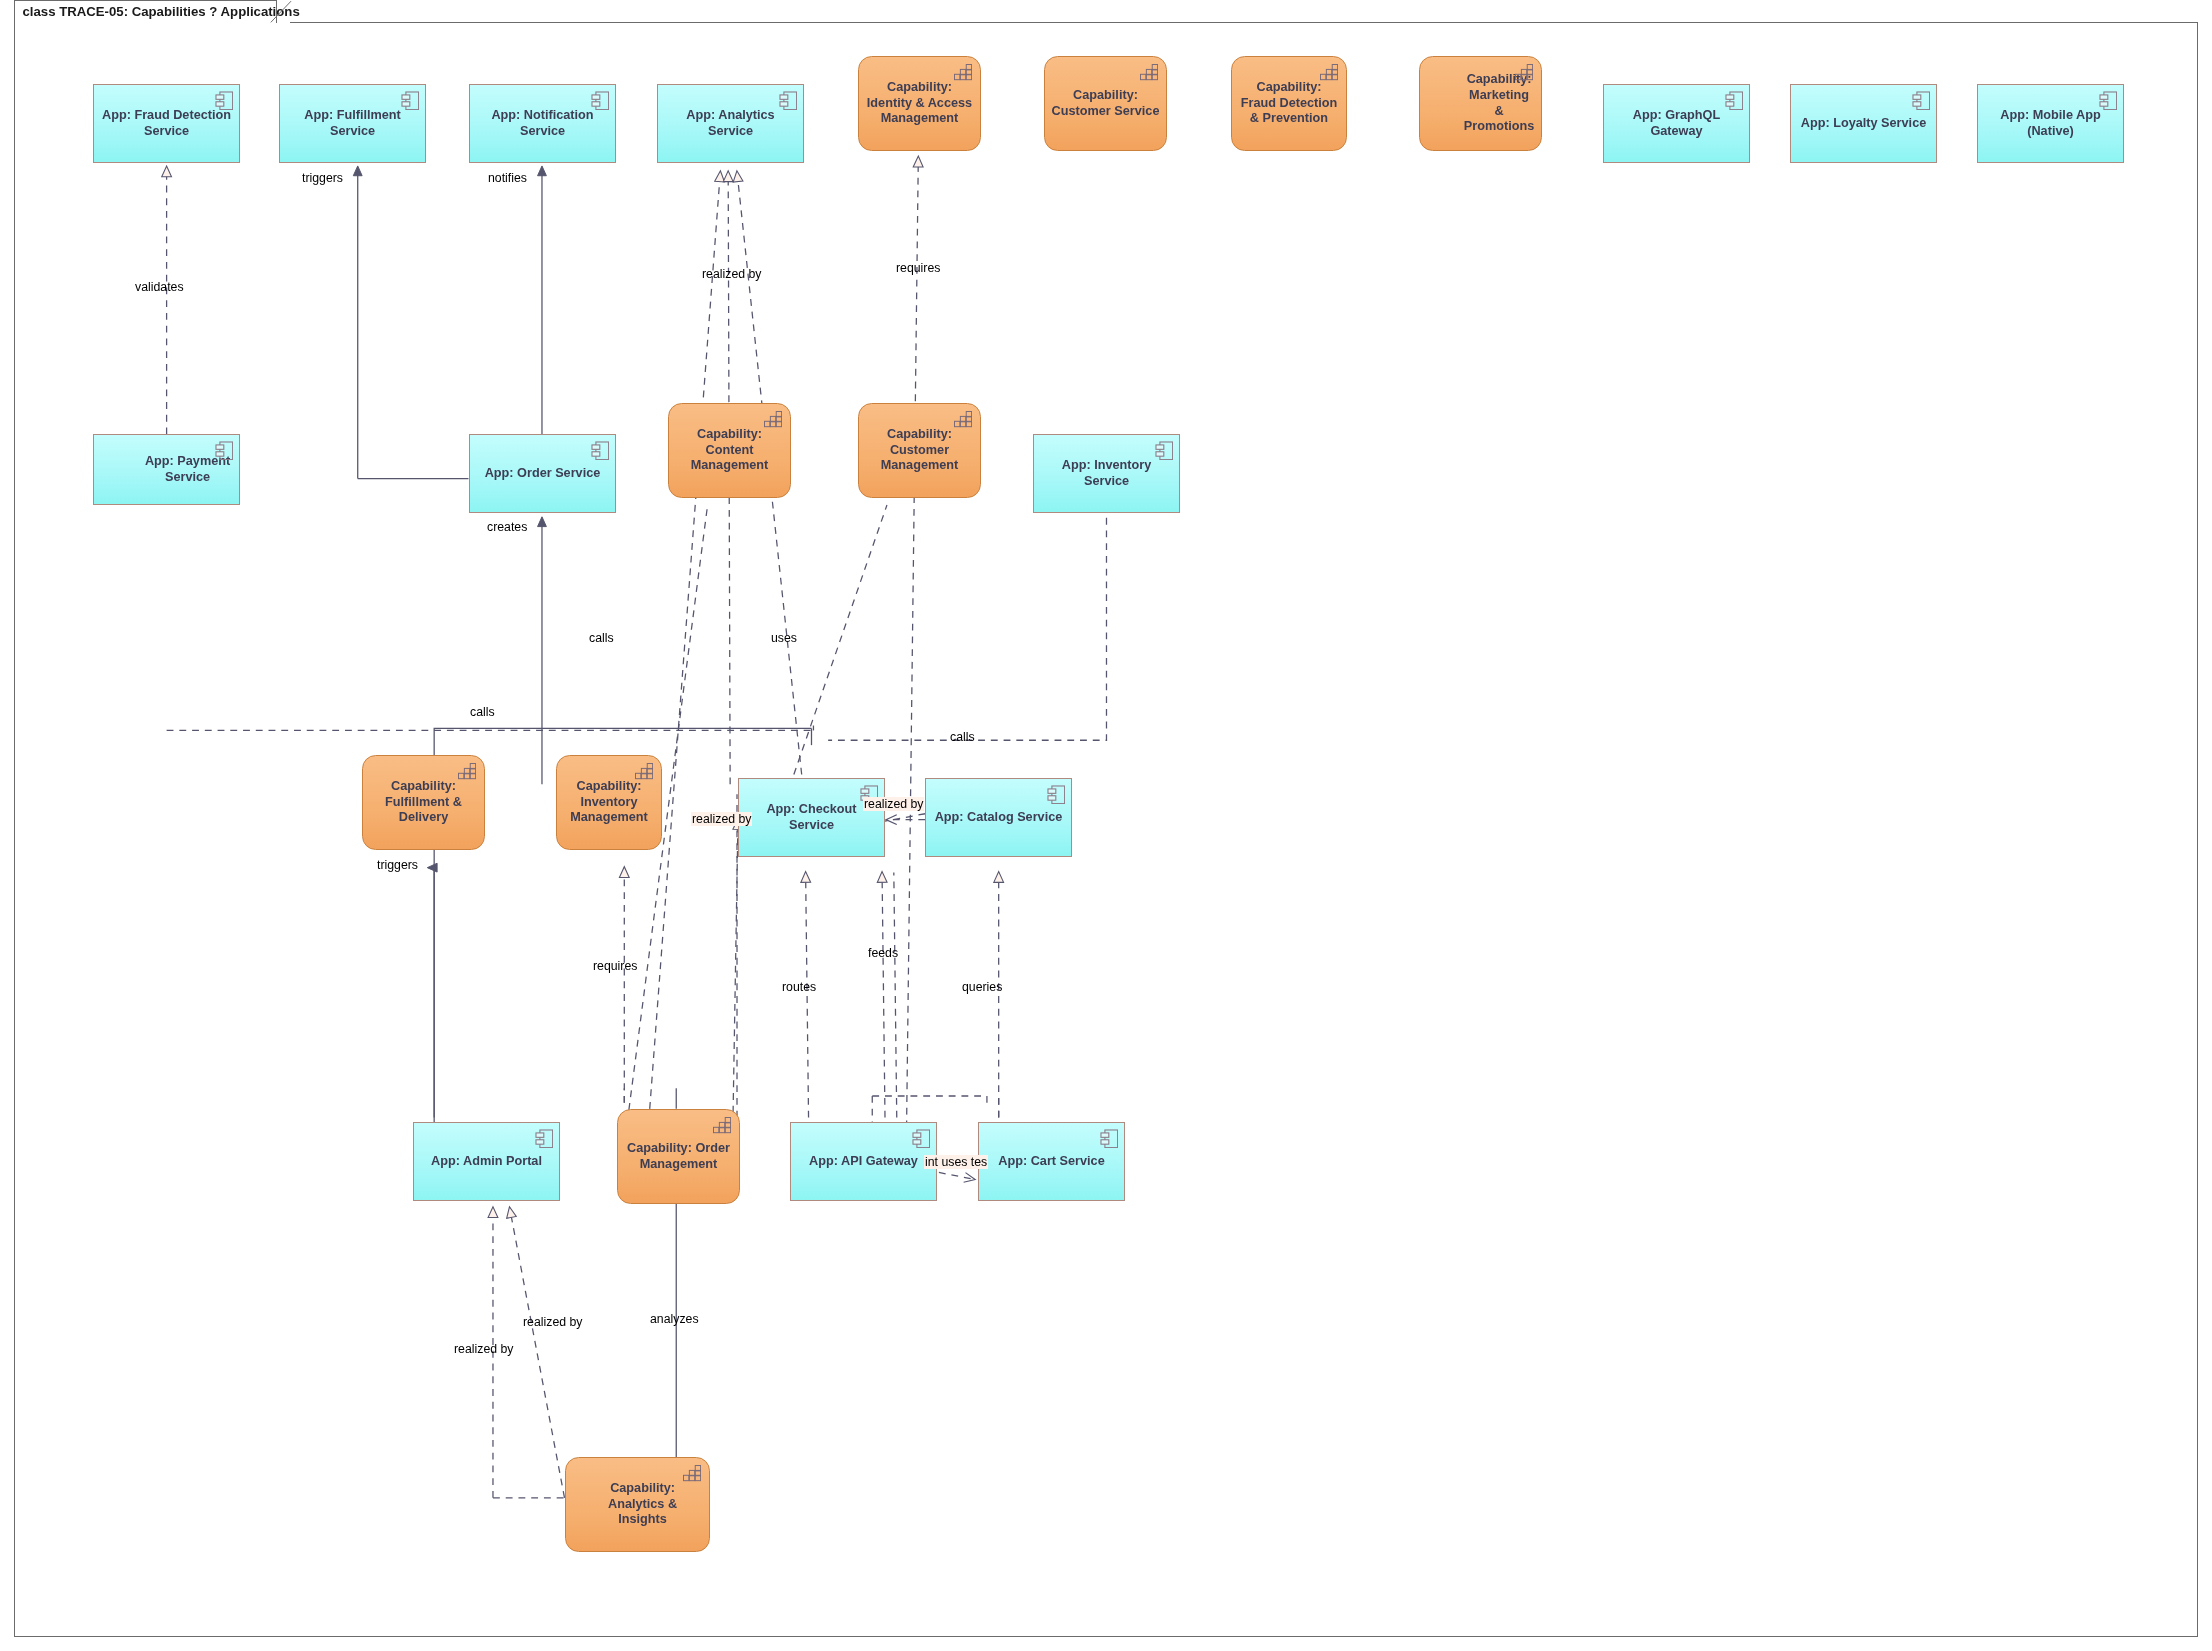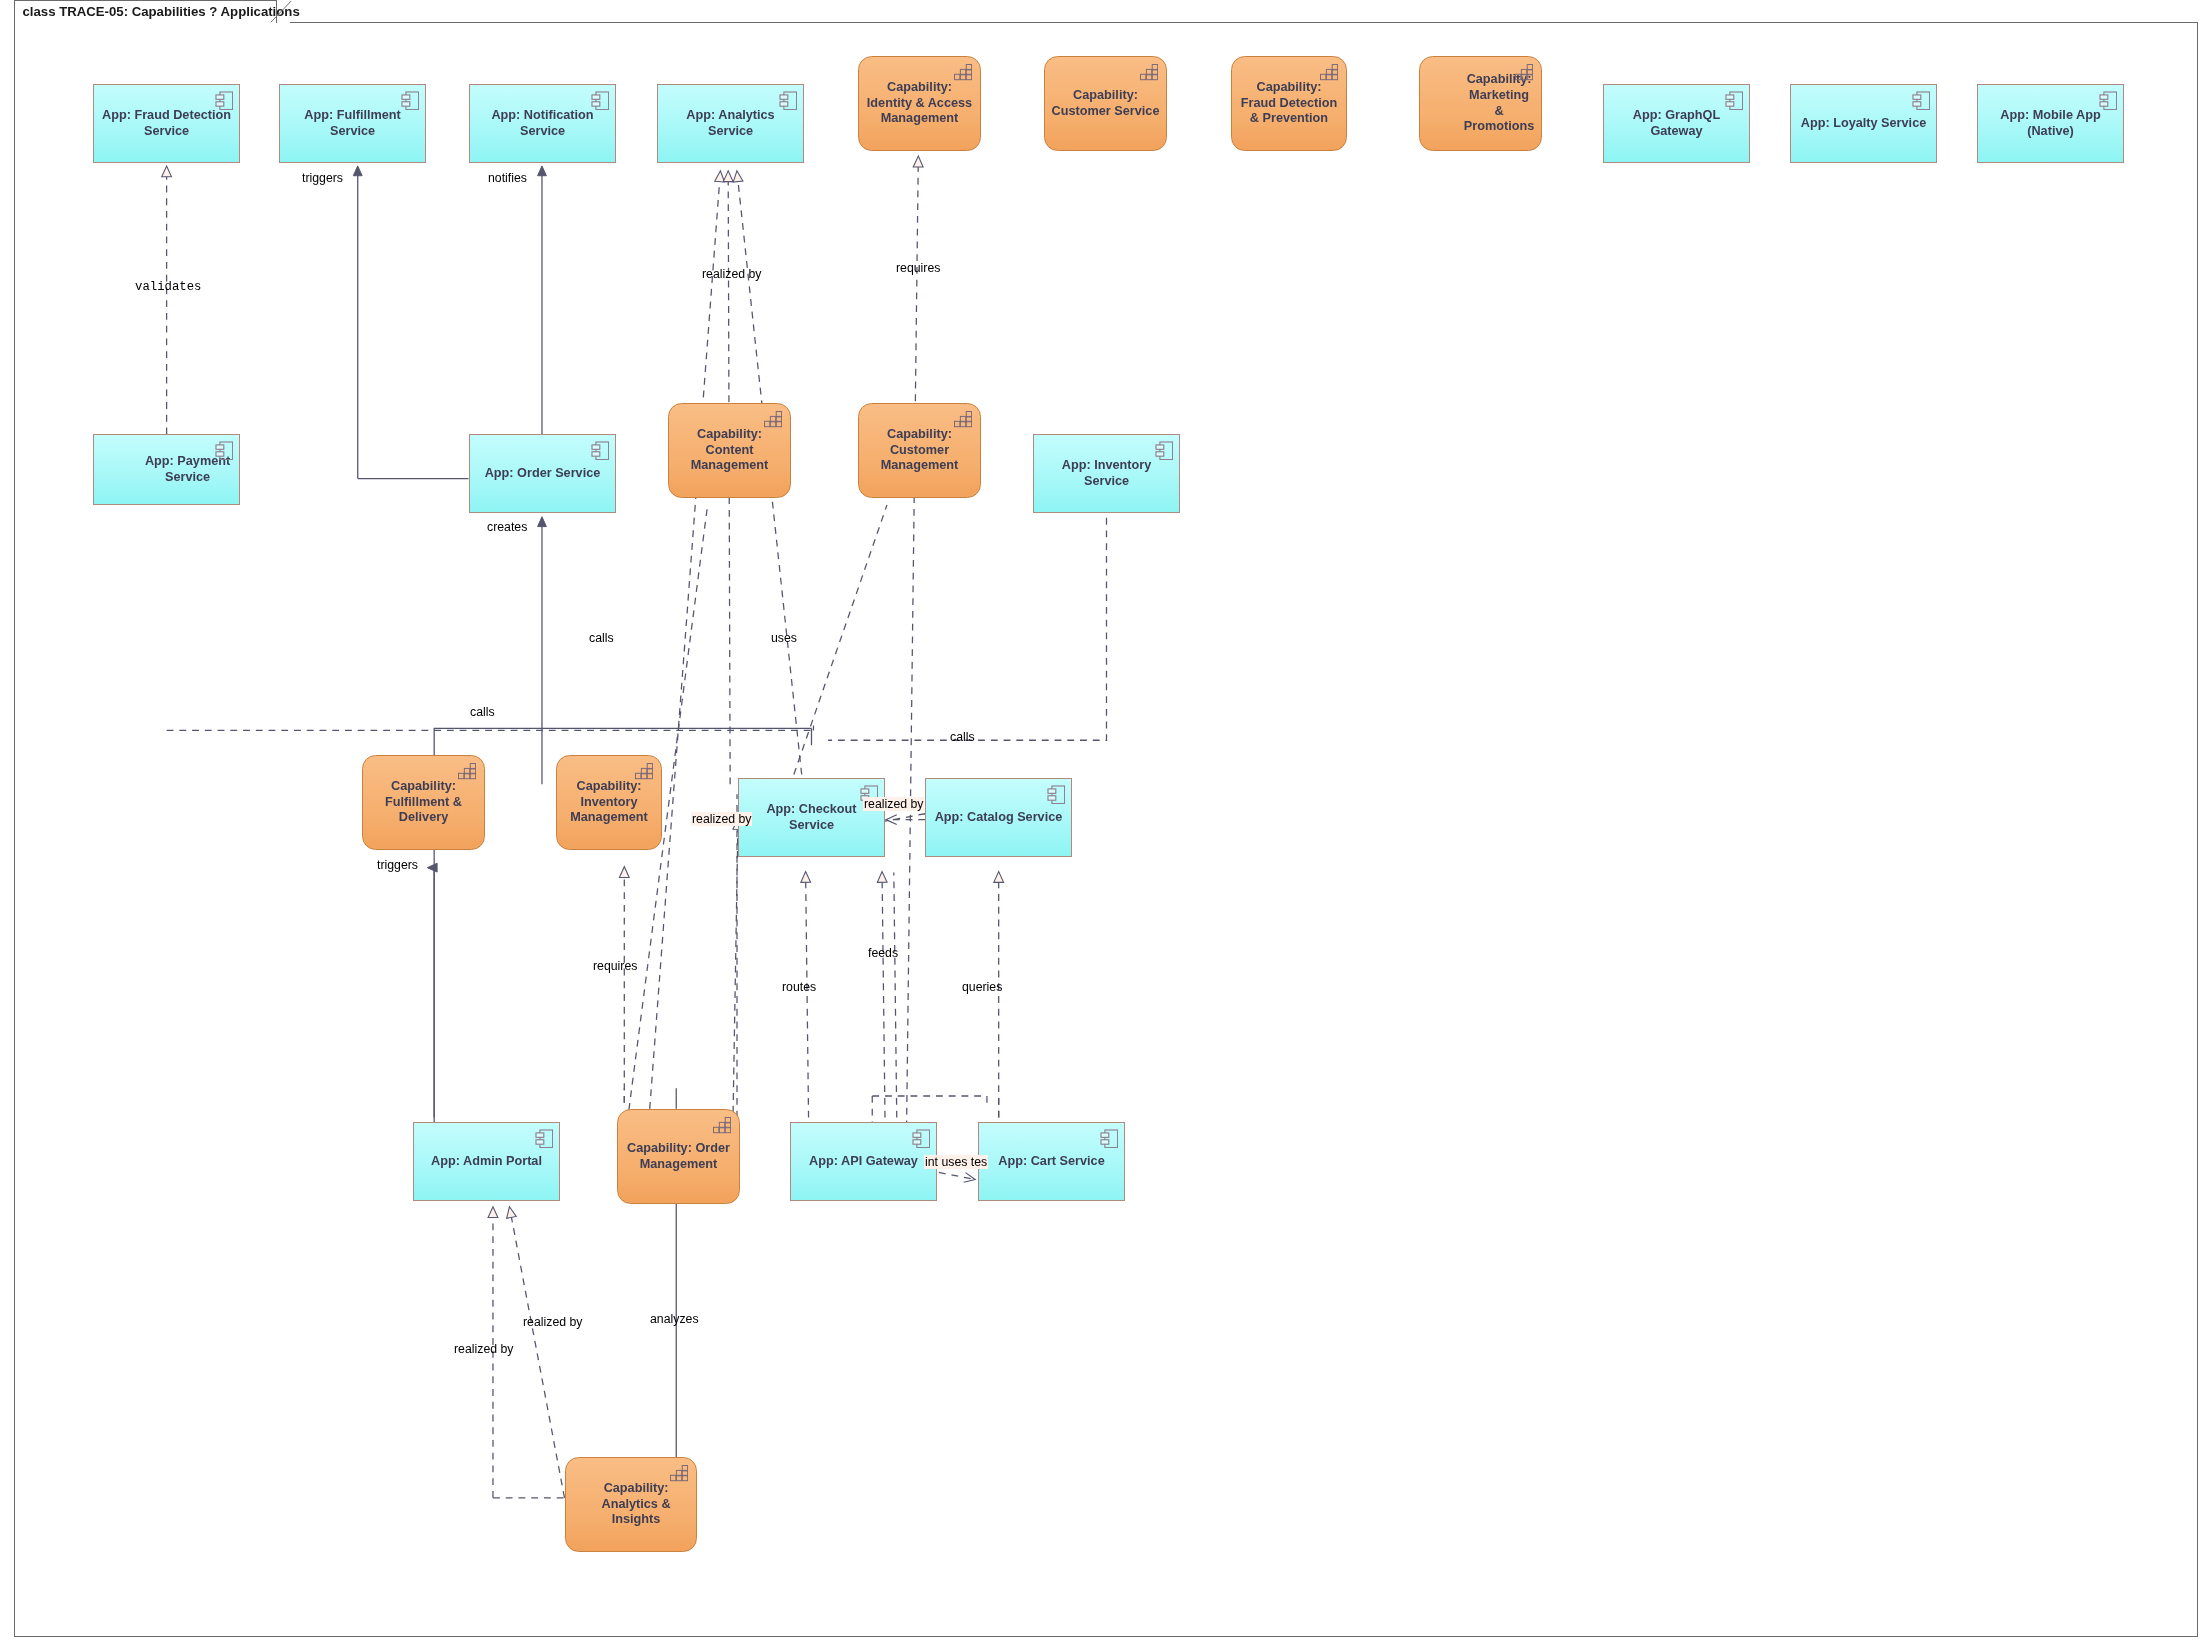--- a/index.html
+++ b/index.html
@@ -349,35 +349,35 @@
         <span class="lbl">App: API Gateway</span>
       </div>
       <div class="node app" style="left: 978px; top: 1122px; width: 147px; height: 79px;">
         <span class="icon-comp"><svg viewBox="0 0 19 20" width="18.6" height="19.6">
             <rect x="5" y="1" width="13" height="18" fill="none" stroke="#8a7a86" stroke-width="1.1"></rect>
             <rect x="1" y="4" width="8" height="4.5" fill="#d9fbfb" stroke="#8a7a86" stroke-width="1.1"></rect>
             <rect x="1" y="11" width="8" height="4.5" fill="#d9fbfb" stroke="#8a7a86" stroke-width="1.1"></rect>
           </svg></span>
         <span class="lbl">App: Cart Service</span>
       </div>
-      <div class="node cap" style="left: 565px; top: 1457px; width: 132px; height: 95px; padding-left: 16px;">
+      <div class="node cap" style="left: 565px; top: 1457px; width: 145px; height: 95px; padding-left: 16px;">
         <span class="icon-cap"><svg viewBox="0 0 19 17" width="18.6" height="16.7">
             <rect x="12.5" y="0.5" width="5.5" height="5.5" fill="none" stroke="#7a6a78" stroke-width="1"></rect>
             <rect x="12.5" y="5.5" width="5.5" height="5.5" fill="none" stroke="#7a6a78" stroke-width="1"></rect>
             <rect x="12.5" y="10.5" width="5.5" height="5.5" fill="none" stroke="#7a6a78" stroke-width="1"></rect>
             <rect x="6.5" y="5.5" width="5.5" height="5.5" fill="none" stroke="#7a6a78" stroke-width="1"></rect>
             <rect x="6.5" y="10.5" width="5.5" height="5.5" fill="none" stroke="#7a6a78" stroke-width="1"></rect>
             <rect x="0.5" y="10.5" width="5.5" height="5.5" fill="none" stroke="#7a6a78" stroke-width="1"></rect>
           </svg></span>
         <span class="lbl">Capability: Analytics &amp; Insights</span>
       </div>
     </div>
 
   <div id="label-layer">
-      <div class="edge-label" style="left: 135px; top: 280px; font-family: Liberation Mono, monospace;">validates</div>
+      <div class="edge-label" style="left: 135px; top: 280px;">validates</div>
       <div class="edge-label" style="left: 302px; top: 171px;">triggers</div>
       <div class="edge-label" style="left: 488px; top: 171px;">notifies</div>
       <div class="edge-label" style="left: 702px; top: 267px;">realized by</div>
       <div class="edge-label" style="left: 896px; top: 261px;">requires</div>
       <div class="edge-label" style="left: 487px; top: 520px;">creates</div>
       <div class="edge-label" style="left: 589px; top: 631px;">calls</div>
       <div class="edge-label" style="left: 771px; top: 631px;">uses</div>
       <div class="edge-label" style="left: 470px; top: 705px;">calls</div>
       <div class="edge-label" style="left: 950px; top: 730px;">calls</div>
       <div class="edge-label" style="left: 377px; top: 858px;">triggers</div>

